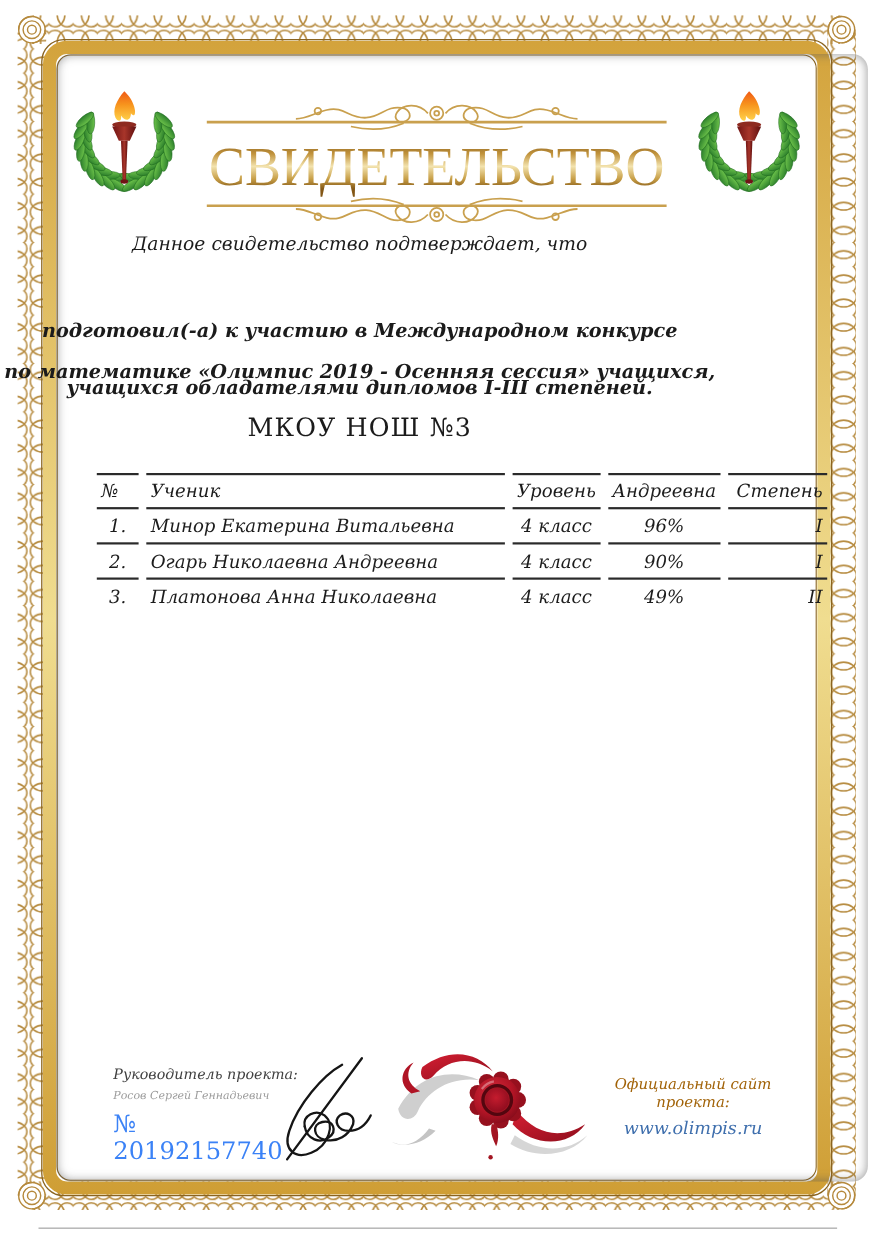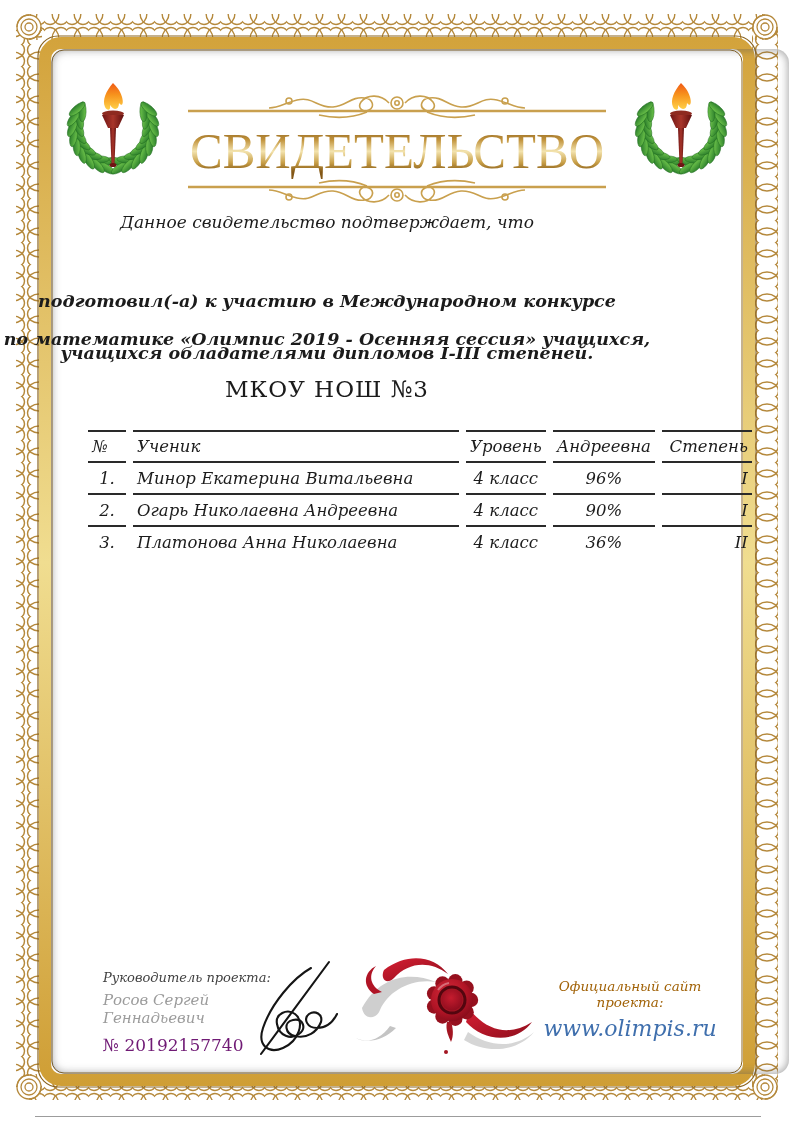--- a/index.html
+++ b/index.html
@@ -26,25 +26,25 @@
   table.results tbody tr:last-child td{border-bottom:none;}
   .c-num{width:30px;text-align:center;}
   th.c-num{text-align:left;}
   .c-student{width:318px;text-align:left;}
   .c-level{width:66px;text-align:center;}
   .c-result{width:86px;text-align:center;}
   .c-degree{width:82px;text-align:right;}
   
   .leader-block{left:103px;top:970px;width:175px;}
   .leader-label{font-size:13px;font-style:italic;color:#404040;}
-  .leader-name{font-size:15px;font-style:italic;color:#9b9b9b;margin-top:6px;}
-  .cert-number{font-size:17px;color:#701a75;margin-top:8px;}
+  .leader-name{font-size:10px;font-style:italic;color:#9b9b9b;margin-top:6px;}
+  .cert-number{font-size:22px;color:#3b82f6;margin-top:8px;}
   .site-block{left:540px;top:978px;width:180px;text-align:center;}
   .site-label{font-size:13.5px;font-style:italic;color:#a16207;}
-  .site-link{font-size:22px;font-style:italic;color:#3f6fad;margin-top:6px;cursor:pointer;}
+  .site-link{font-size:16px;font-style:italic;color:#3f6fad;margin-top:6px;cursor:pointer;}
   .bottom-rule{left:35px;top:1116px;width:726px;height:1px;background:#9c9c9c;}
 </style>
 </head>
 <body>
 
 <svg width="0" height="0" style="position:absolute" aria-hidden="true">
   <defs>
     <pattern id="rope" width="22" height="26" patternUnits="userSpaceOnUse">
       <ellipse cx="6" cy="13" rx="9" ry="11.5" fill="none" stroke="#b5893c" stroke-width="1.4"></ellipse>
       <ellipse cx="17" cy="13" rx="9" ry="11.5" fill="none" stroke="#b5893c" stroke-width="1.4"></ellipse>
@@ -260,21 +260,21 @@
         <td class="c-num">2.</td>
         <td class="c-student">Огарь Николаевна Андреевна</td>
         <td class="c-level">4 класс</td>
         <td class="c-result">90%</td>
         <td class="c-degree">I</td>
       </tr>
       <tr>
         <td class="c-num">3.</td>
         <td class="c-student">Платонова Анна Николаевна</td>
         <td class="c-level">4 класс</td>
-        <td class="c-result">36%</td>
+        <td class="c-result">49%</td>
         <td class="c-degree">II</td>
       </tr>
     </tbody>
   </table>
 
   <div class="abs leader-block">
     <div class="leader-label">Руководитель проекта:</div>
     <div class="leader-name">Росов Сергей Геннадьевич</div>
     <div class="cert-number">№ 20192157740</div>
   </div>

